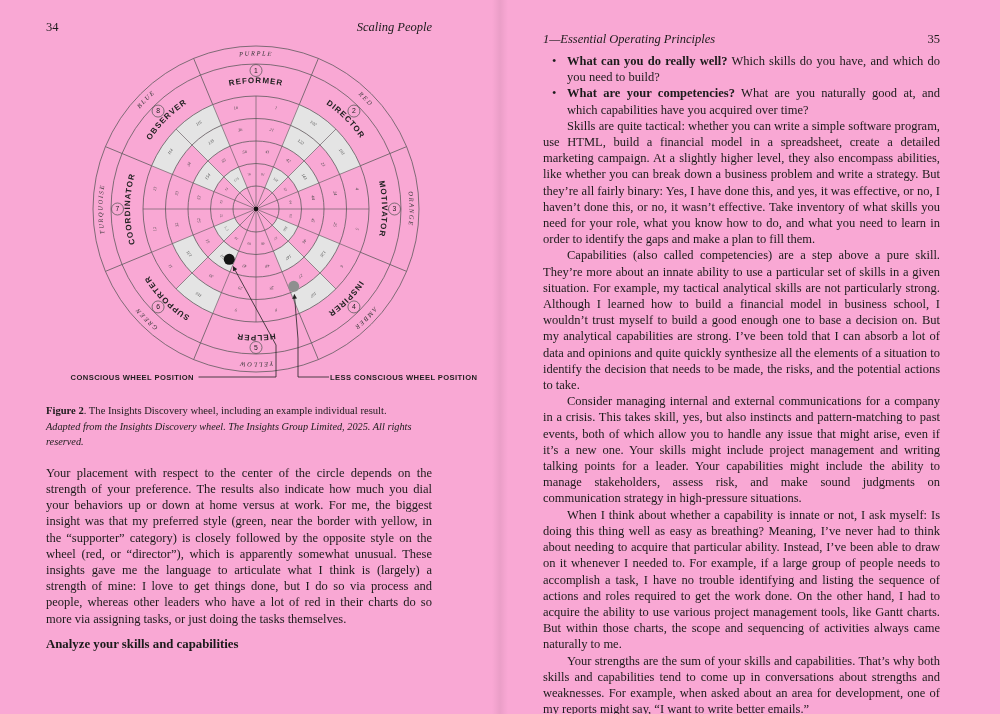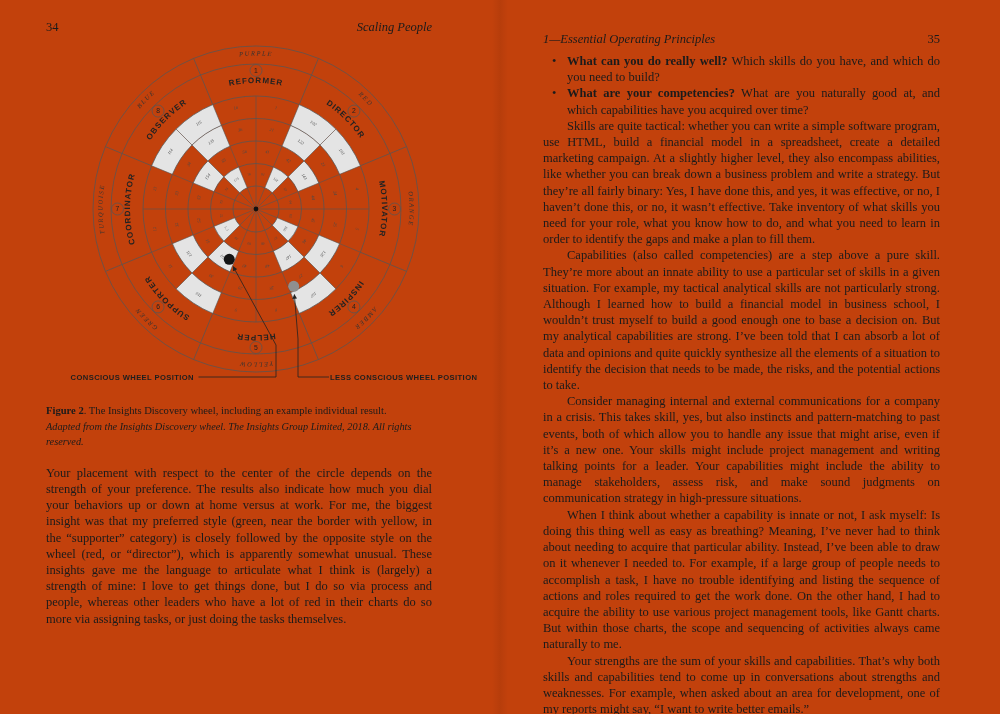--- a/index.html
+++ b/index.html
@@ -1,16 +1,16 @@
 <!DOCTYPE html>
 <html lang="en"><head>
 <meta charset="utf-8">
 <style>
   html,body{margin:0;padding:0;background:#e9e9e9;}
-  .spread{position:relative;width:1000px;height:714px;margin:0 auto;background:#c2410c;
+  .spread{position:relative;width:1000px;height:714px;margin:0 auto;background:#f9a8d4;
           font-family:"Liberation Serif",serif;color:#1b1b1b;display:flex;overflow:hidden;}
   .gutter{position:absolute;left:492px;top:0;width:16px;height:714px;pointer-events:none;
           background:linear-gradient(90deg,rgba(0,0,0,0) 0%,rgba(0,0,0,0.06) 50%,rgba(0,0,0,0) 100%);}
   .page{width:500px;height:714px;box-sizing:border-box;position:relative;overflow:hidden;}
   .page-left{padding:20px 68px 0 46px;}
   .page-right{padding:32px 60px 0 43px;}
   .running-head{display:flex;justify-content:space-between;align-items:baseline;
                 font-size:12.5px;margin-bottom:4px;}
   .running-head .title{font-style:italic;}
   .pagenum{font-style:normal;}
@@ -213,25 +213,26 @@
             <polyline points="152.5,338 230,338 230,306 187.3123576049198,227.78903741373315" fill="none" stroke="#222" stroke-width="0.8" marker-end="url(#arrowhead)"></polyline>
             <polyline points="283,338 252,338 252,300 248.39113443201103,255.76813670007567" fill="none" stroke="#222" stroke-width="0.8" marker-end="url(#arrowhead)"></polyline>
             <circle cx="183.2401209212042" cy="220.32801279295882" r="5.5" fill="#141414"></circle>
             <circle cx="247.69991862386064" cy="247.29628798172837" r="5.5" fill="#8f8f8f"></circle>
           </g>
         <text class="wheel-caption" x="148" y="341" text-anchor="end">CONSCIOUS WHEEL POSITION</text>
         <text class="wheel-caption" x="284" y="341" text-anchor="start">LESS CONSCIOUS WHEEL POSITION</text>
       </svg>
       <figcaption class="fig-caption">
         <b>Figure 2</b><span>. The Insights Discovery wheel, including an example individual result.</span>
-        <div class="fig-credit">Adapted from the Insights Discovery wheel. The Insights Group Limited, 2018. All rights reserved.</div>
+        <div class="fig-credit">Adapted from the Insights Discovery wheel. The Insights Group Limited, 2025. All rights reserved.</div>
       </figcaption>
     </figure>
 
     <p class="body-par mt" style="margin-top:15px">Your placement with respect to the center of the circle depends on the strength of your preference. The results also indicate how much you dial your behaviors up or down at home versus at work. For me, the biggest insight was that my preferred style (green, near the border with yellow, in the “supporter” category) is closely followed by the opposite style on the wheel (red, or “director”), which is apparently somewhat unusual. These insights gave me the language to articulate what I think is (largely) a strength of mine: I love to get things done, but I do so via process and people, whereas other leaders who have a lot of red in their charts do so more via assigning tasks, or just doing the tasks themselves.</p>
+    <h3 class="subhead">Analyze your skills and capabilities</h3>
   </div>
 
   <div class="page page-right">
     <div class="running-head">
       <span class="title">1—Essential Operating Principles</span>
       <span class="pagenum">35</span>
     </div>
 
     <ul class="bullets">
       <li>

